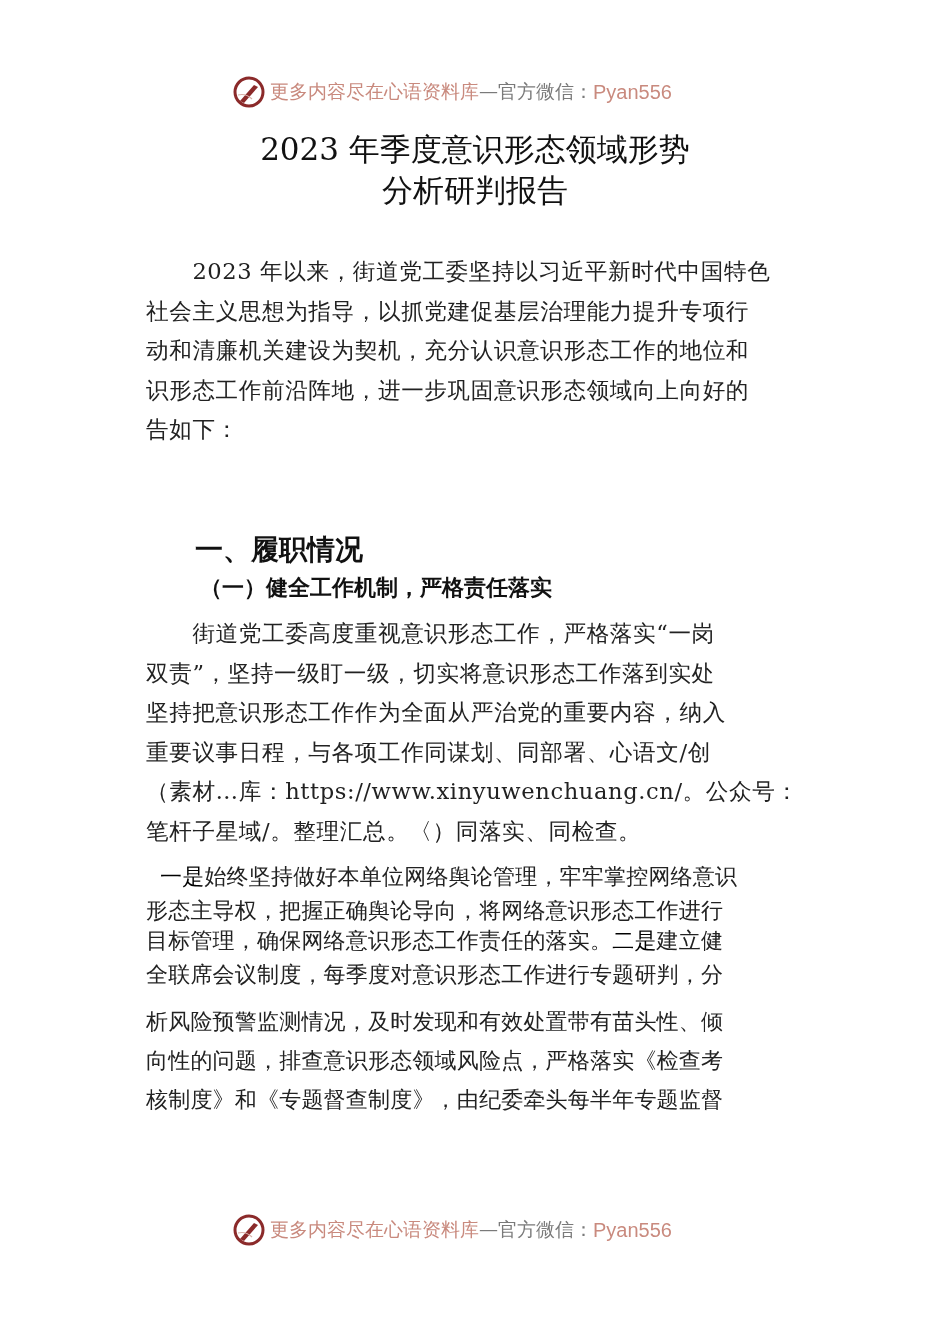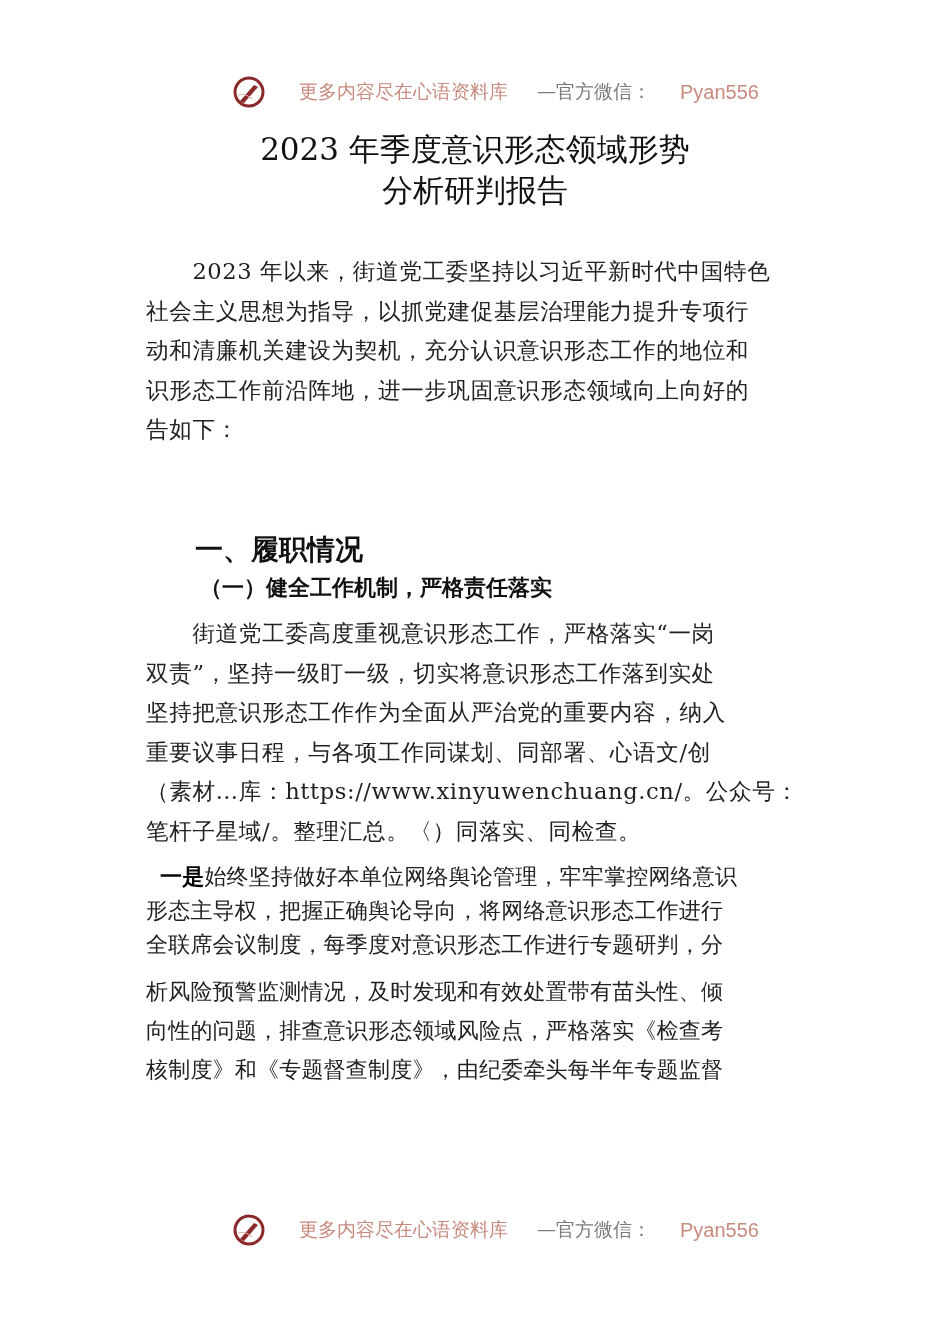--- a/index.html
+++ b/index.html
@@ -1,36 +1,36 @@
 <!DOCTYPE html>
 <html><head>
 <meta charset="utf-8">
 <style>
   html, body { margin: 0; padding: 0; background: #ffffff; }
   body { width: 950px; height: 1344px; position: relative; overflow: hidden;
          font-family: "DejaVu Serif", "Liberation Serif", serif; color: #1a1a1a; }
-  .watermark { position: absolute; left: 232px; height: 40px; display: flex; align-items: center; gap: 29px; }
+  .watermark { position: absolute; left: 232px; height: 40px; display: flex; align-items: center; }
   .watermark.top { top: 72px; }
   .watermark.bottom { top: 1210px; }
   .wm-logo { width: 34px; height: 34px; margin-right: 4px; }
   .wm-red { color: #c98a7e; font-family: "DejaVu Serif", serif; font-size: 19px; letter-spacing: 0px; }
   .wm-gray { color: #7a7a7a; font-family: "DejaVu Serif", serif; font-size: 19px; }
   .wm-id { color: #c98a7e; font-family: "Liberation Sans", sans-serif; font-size: 20px; margin-left: 0; }
   .title { position: absolute; left: 0; width: 950px; text-align: center; font-size: 31px;
            line-height: 40px; color: #111; font-family: "DejaVu Serif", serif; }
   .title.l1 { top: 129px; }
   .title.l2 { top: 170px; }
   .para { position: absolute; left: 146px; width: 664px; font-size: 22.6px; line-height: 39.5px;
           color: #222; letter-spacing: 0.6px; text-align: justify; }
   .line { display: block; white-space: nowrap; }
   .h1 { position: absolute; left: 195px; top: 531px; font-size: 28px; font-weight: bold;
         font-family: "DejaVu Sans", sans-serif; color: #111; }
   .h2 { position: absolute; left: 200px; top: 573px; font-size: 22px; font-weight: bold;
         font-family: "DejaVu Serif", serif; color: #111; }
-  .bold { font-weight: bold; font-family: "DejaVu Sans", sans-serif; color: #000; margin-top: 7px; }
+  .bold { font-weight: normal; font-family: "DejaVu Sans", sans-serif; color: #000; margin-top: 7px; }
   .sans { font-family: "DejaVu Sans", sans-serif; }
 </style>
 </head>
 <body>
 
 <div class="watermark top">
   <svg class="wm-logo" viewBox="0 0 34 34">
     <circle cx="17" cy="17" r="14" fill="none" stroke="#8b2a2a" stroke-width="3"></circle>
     <path d="M8 26 L22 10 L26 12 L12 28 Z" fill="#8b2a2a"></path>
     <path d="M6 20 Q14 18 20 24" fill="none" stroke="#d8b0a8" stroke-width="1.2"></path>
@@ -59,20 +59,21 @@
   <span class="line">双责”，坚持一级盯一级，切实将意识形态工作落到实处</span>
   <span class="line">坚持把意识形态工作作为全面从严治党的重要内容，纳入</span>
   <span class="line">重要议事日程，与各项工作同谋划、同部署、心语文/创</span>
   <span class="line">（素材…库：https://www.xinyuwenchuang.cn/。公众号：</span>
   <span class="line">笔杆子星域/。整理汇总。〈）同落实、同检查。</span>
 </div>
 
 <div class="para sans" style="top:860px; font-size:22px; line-height:34px; letter-spacing:0.2px;">
   <span class="line" style="padding-left:14px;"><span class="bold">一是</span><span>始终坚持做好本单位网络舆论管理，牢牢掌控网络意识</span></span>
   <span class="line">形态主导权，把握正确舆论导向，将网络意识形态工作进行</span>
+  <span class="line" style="margin-top:-4px;"><span>目标管理，确保网络意识形态工作责任的落实。</span><span class="bold">二是</span><span>建立健</span></span>
   <span class="line" style="margin-bottom:10px;">全联席会议制度，每季度对意识形态工作进行专题研判，分</span>
   <span class="line" style="line-height:39px;">析风险预警监测情况，及时发现和有效处置带有苗头性、倾</span>
   <span class="line" style="line-height:39px;">向性的问题，排查意识形态领域风险点，严格落实《检查考</span>
   <span class="line" style="line-height:39px;">核制度》和《专题督查制度》，由纪委牵头每半年专题监督</span>
 </div>
 
 <div class="watermark bottom">
   <svg class="wm-logo" viewBox="0 0 34 34">
     <circle cx="17" cy="17" r="14" fill="none" stroke="#8b2a2a" stroke-width="3"></circle>
     <path d="M8 26 L22 10 L26 12 L12 28 Z" fill="#8b2a2a"></path>

